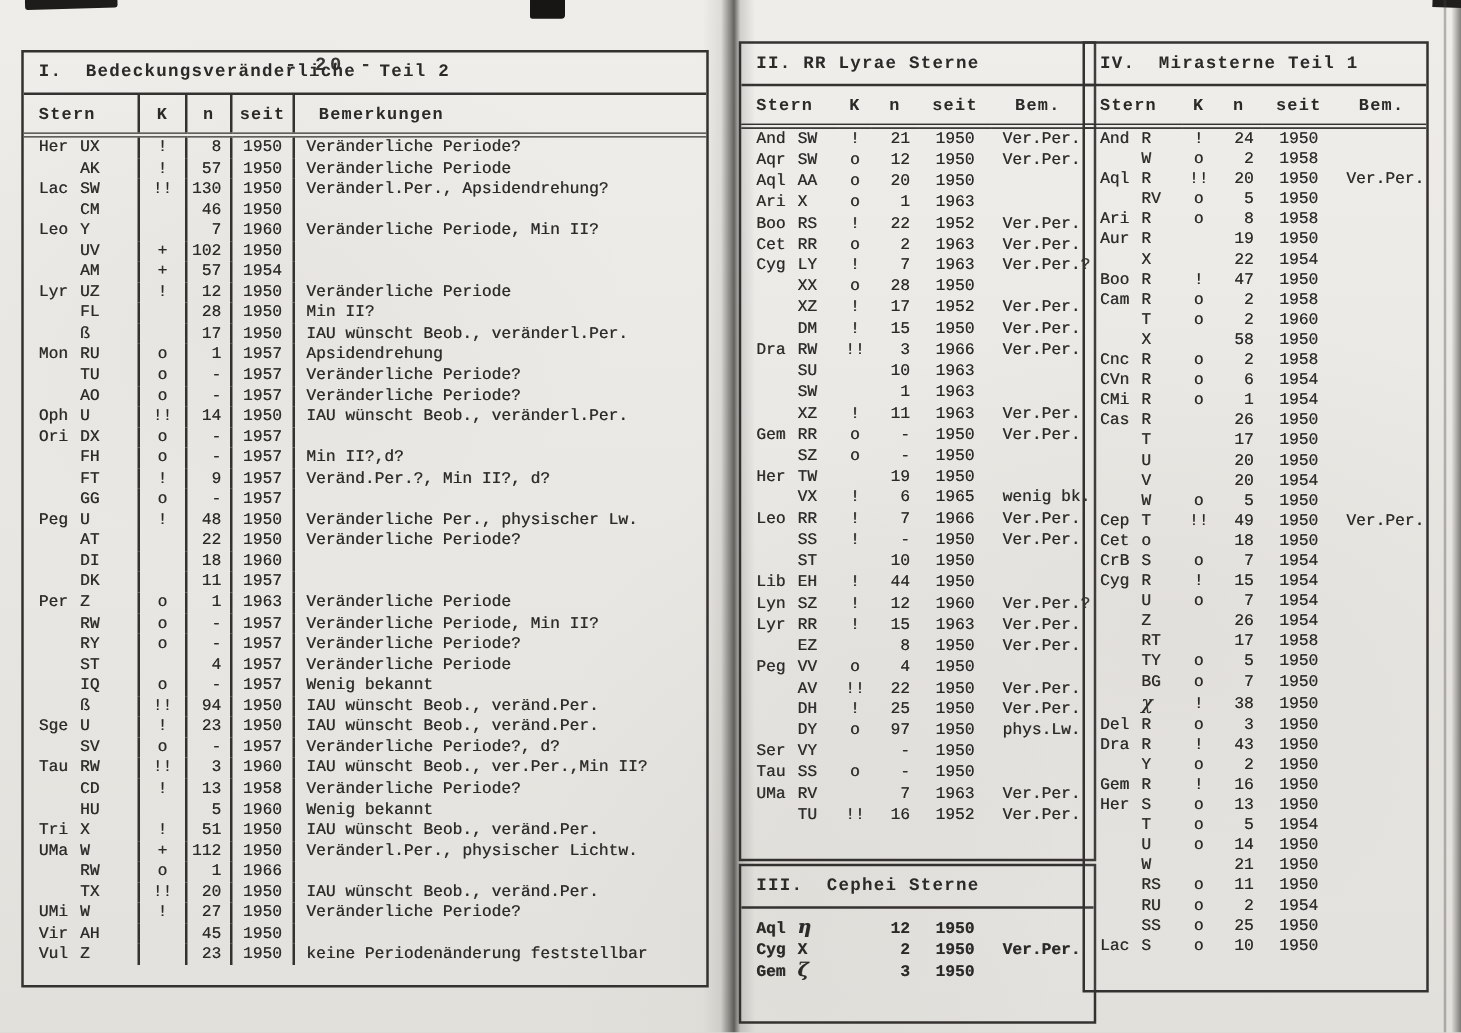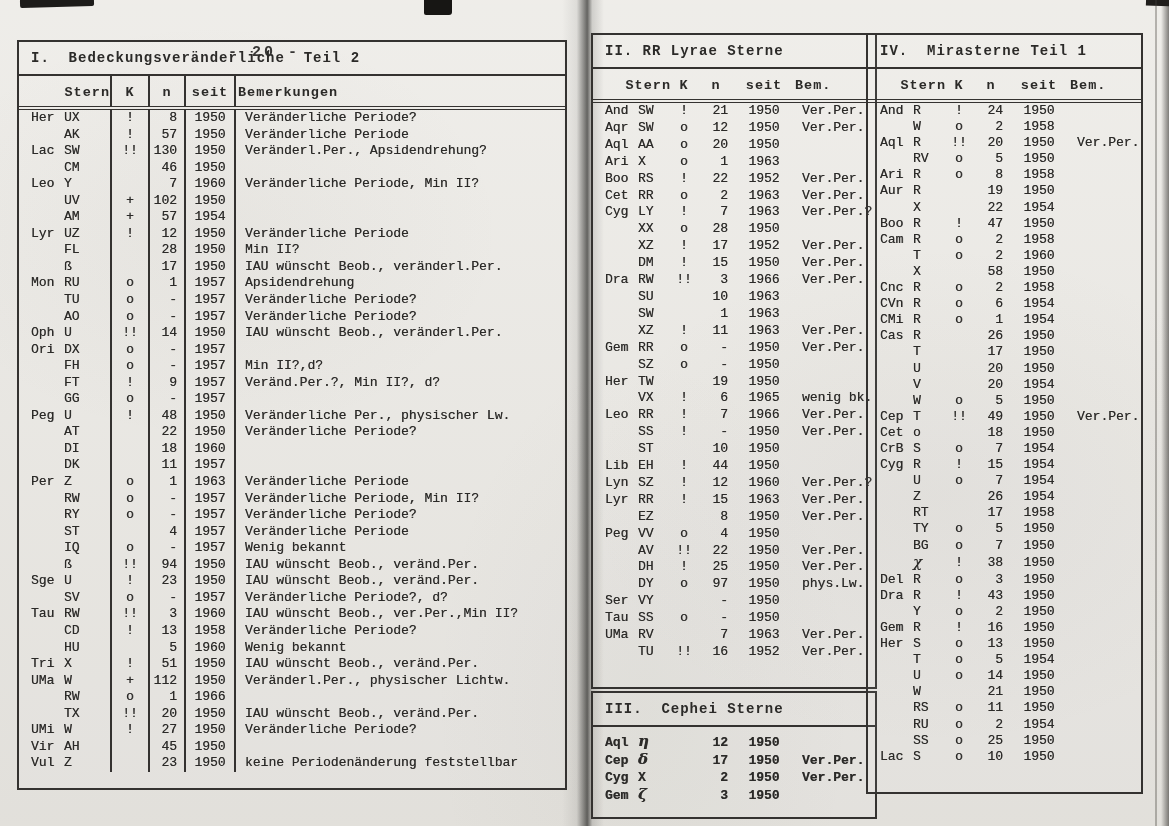--- a/index.html
+++ b/index.html
@@ -64,22 +64,22 @@
     height:32px;line-height:32px;border-bottom:2px solid #343230;
     padding-left:12px;font-size:14px;font-weight:bold;letter-spacing:1px;
     white-space:pre;overflow:hidden;
   }
   table.grid{border-collapse:collapse;width:100%;table-layout:fixed;}
   .grid th{
     font-size:13.5px;font-weight:bold;letter-spacing:1px;
     padding:9px 0 6px 0;border-bottom:4px double #343230;
     text-align:center;white-space:nowrap;overflow:hidden;
   }
-  .grid th.h-stern{text-align:right;padding-left:12px;}
-  .grid th.h-bem{text-align:left;padding-left:2px;}
+  .grid th.h-stern{text-align:left;padding-left:12px;}
+  .grid th.h-bem{text-align:left;padding-left:19px;}
   .grid td{
     font-size:13px;padding:0;white-space:nowrap;overflow:hidden;vertical-align:middle;
     text-shadow:0.3px 0 0 rgba(43,42,40,0.65);
   }
   .tbox-1 td{height:16.55px;line-height:16.55px;}
   .tbox-2 td{height:16.9px;line-height:16.9px;}
   .tbox-3 td{height:17px;line-height:17px;font-weight:bold;}
   .tbox-4 td{height:16.1px;line-height:16.1px;}
   .with-vlines th + th, .with-vlines td + td{border-left:2px solid #343230;}
   td.c-stern .con{display:inline-block;width:33px;margin-left:12px;}
@@ -675,27 +675,20 @@
         </colgroup>
       <tbody>
           <tr>
             <td class="c-stern"><span class="con">Aql</span><span class="star greek">η</span></td>
             <td class="c-k"></td>
             <td class="c-n">12</td>
             <td class="c-seit">1950</td>
             <td class="c-bem"></td>
           </tr>
           <tr>
-            <td class="c-stern"><span class="con">Cep</span><span class="star greek">δ</span></td>
-            <td class="c-k"></td>
-            <td class="c-n">17</td>
-            <td class="c-seit">1950</td>
-            <td class="c-bem">Ver.Per.</td>
-          </tr>
-          <tr>
             <td class="c-stern"><span class="con">Cyg</span><span class="star">X</span></td>
             <td class="c-k"></td>
             <td class="c-n">2</td>
             <td class="c-seit">1950</td>
             <td class="c-bem">Ver.Per.</td>
           </tr>
           <tr>
             <td class="c-stern"><span class="con">Gem</span><span class="star greek">ζ</span></td>
             <td class="c-k"></td>
             <td class="c-n">3</td>

